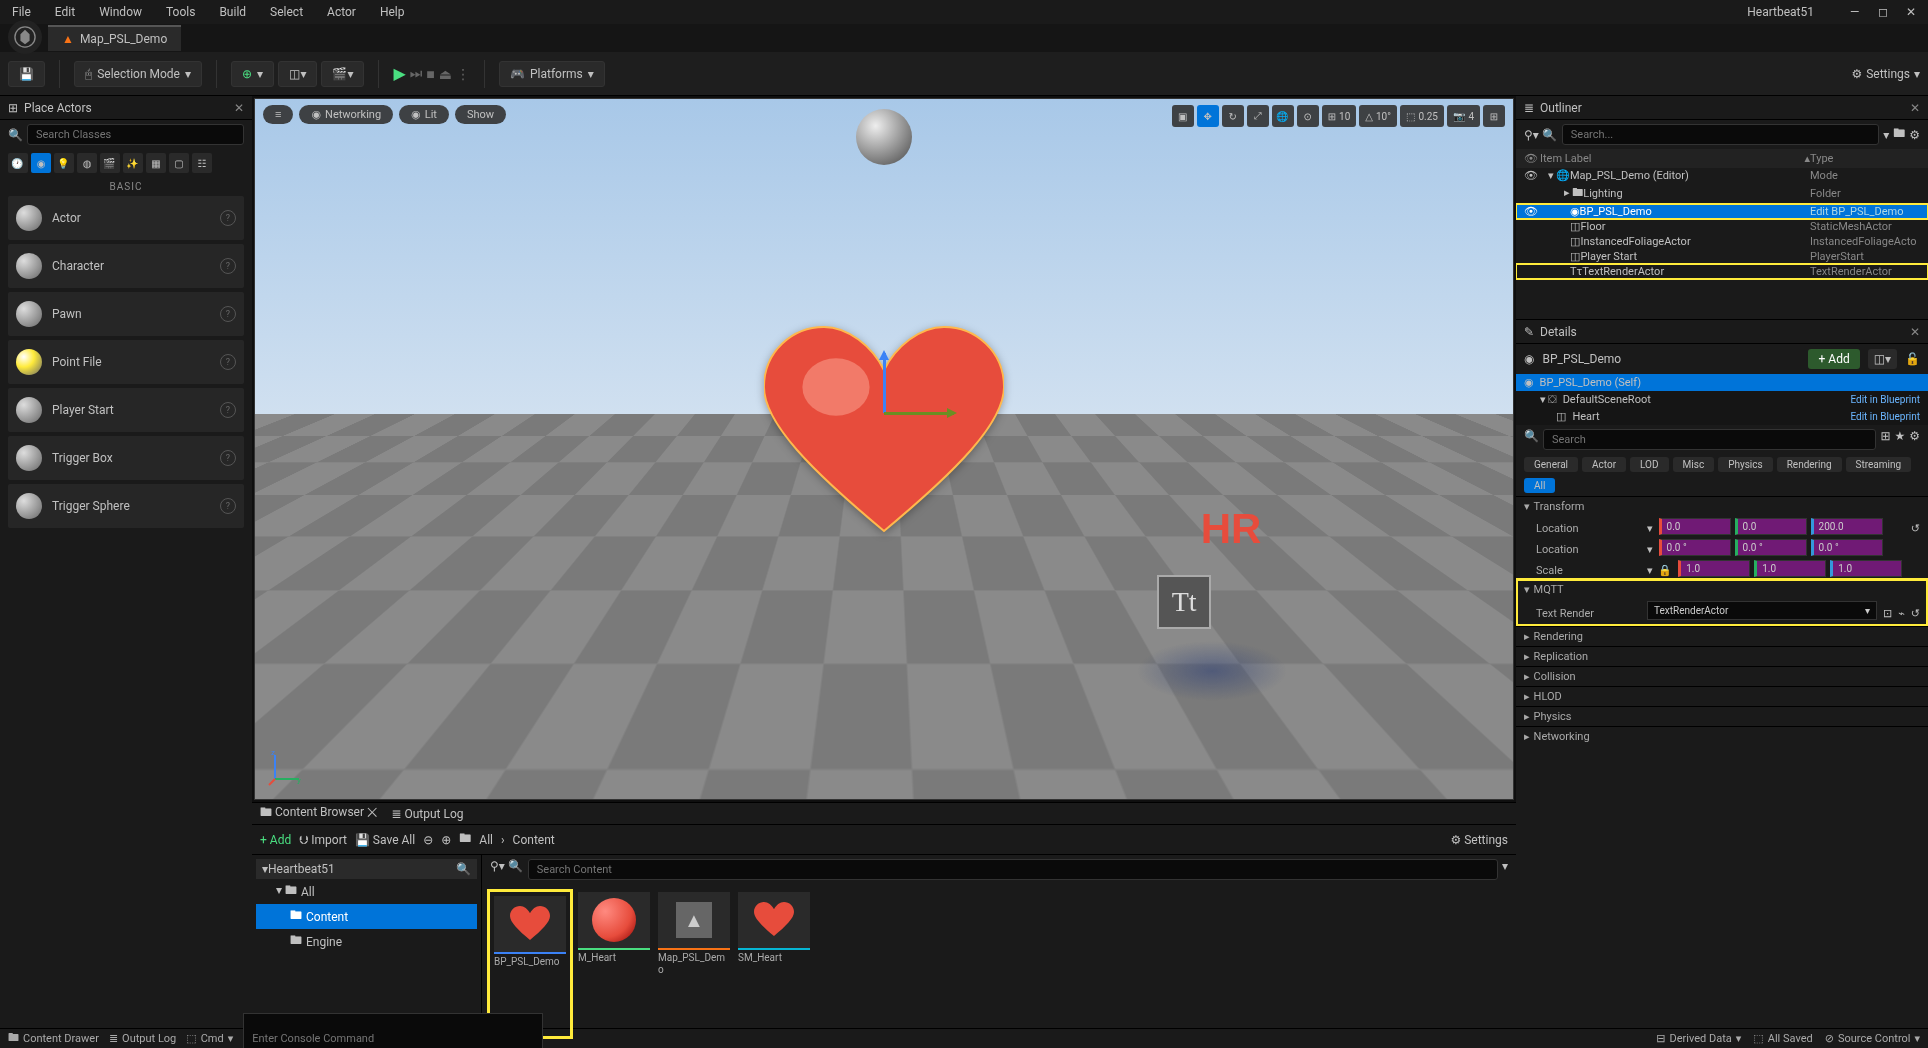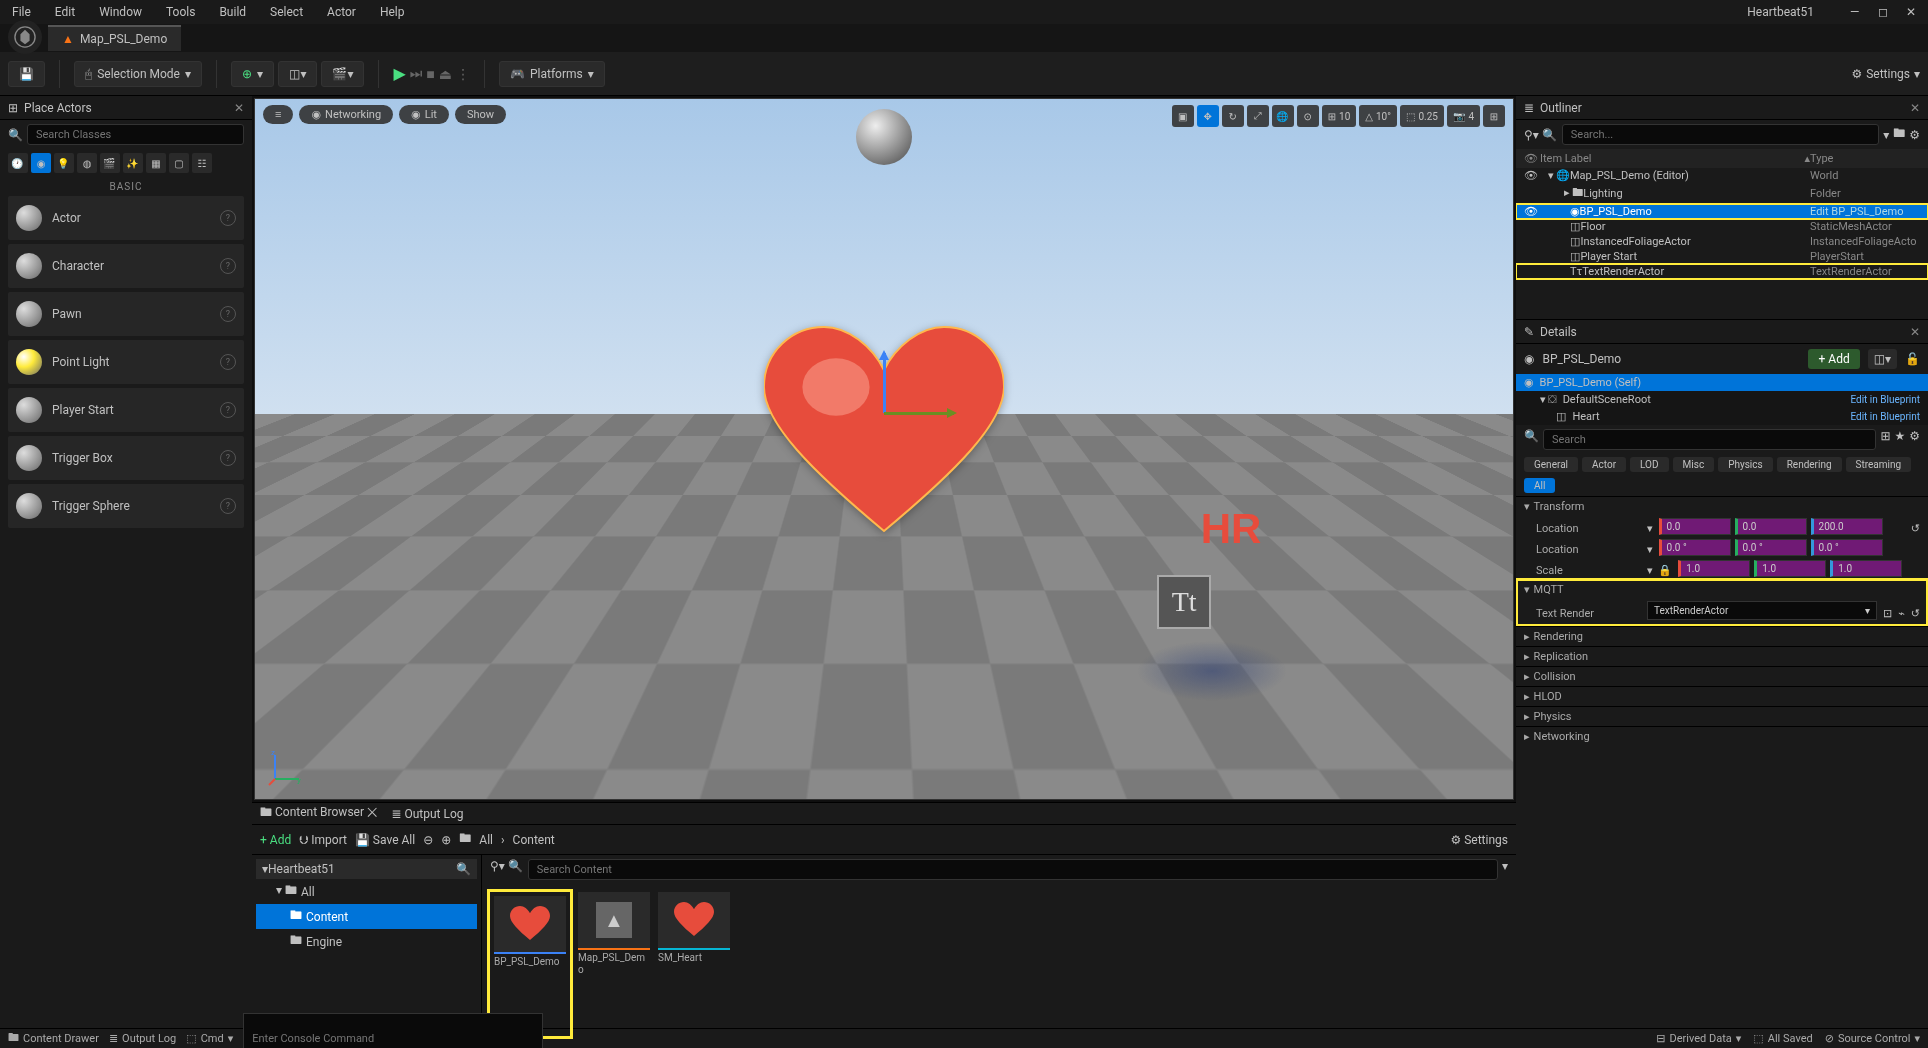--- a/index.html
+++ b/index.html
@@ -249,21 +249,21 @@
           <span>Character</span>
           <span class="actor-help">?</span>
         </div>
       <div class="actor-item">
           <div class="actor-icon"></div>
           <span>Pawn</span>
           <span class="actor-help">?</span>
         </div>
       <div class="actor-item">
           <div class="actor-icon" style="background:radial-gradient(circle at 30% 30%,#fff,#ffeb3b 40%,#666)"></div>
-          <span>Point Light</span>
+          <span>Point File</span>
           <span class="actor-help">?</span>
         </div>
       <div class="actor-item">
           <div class="actor-icon"></div>
           <span>Player Start</span>
           <span class="actor-help">?</span>
         </div>
       <div class="actor-item">
           <div class="actor-icon"></div>
           <span>Trigger Box</span>
@@ -371,20 +371,26 @@
           <div class="cb-items">
             <div class="cb-item highlighted">
               <div class="cb-thumb bp">
                   <svg class="mini-heart" viewBox="0 0 100 90">
                     <path d="M50 85 C20 60 0 40 0 25 C0 10 12 0 25 0 C35 0 45 8 50 18 C55 8 65 0 75 0 C88 0 100 10 100 25 C100 40 80 60 50 85 Z" fill="#e74c3c"></path>
                   </svg>
                 </div>
               <div class="cb-item-label">BP_PSL_Demo</div>
             </div>
             <div class="cb-item">
+              <div class="cb-thumb mat">
+                  <div style="width:44px;height:44px;border-radius:50%;background:radial-gradient(circle at 30% 30%,#ff8a80,#e74c3c 60%,#8b0000)"></div>
+                </div>
+              <div class="cb-item-label">M_Heart</div>
+            </div>
+            <div class="cb-item">
               <div class="cb-thumb map">
                   <div style="width:36px;height:36px;background:#666;display:flex;align-items:center;justify-content:center;color:#ccc;font-size:20px">▲</div>
                 </div>
               <div class="cb-item-label">Map_PSL_Demo</div>
             </div>
             <div class="cb-item">
               <div class="cb-thumb sm">
                   <svg class="mini-heart" viewBox="0 0 100 90">
                     <path d="M50 85 C20 60 0 40 0 25 C0 10 12 0 25 0 C35 0 45 8 50 18 C55 8 65 0 75 0 C88 0 100 10 100 25 C100 40 80 60 50 85 Z" fill="#e74c3c"></path>
                   </svg>
@@ -413,21 +419,21 @@
         <span>▾</span>
         <span>🖿</span>
         <span>⚙</span>
       </div>
       <div class="outliner-body">
         <div class="ol-header">
           <span style="width:16px">👁</span>
           <span class="label-col">Item Label</span>▴
           <span class="type-col">Type</span>
         </div>
-        <div class="ol-row"><span style="width:16px">👁</span><span class="indent" style="width:8px"></span>▾ 🌐 <span class="name">Map_PSL_Demo (Editor)</span><span class="type">World</span></div>
+        <div class="ol-row"><span style="width:16px">👁</span><span class="indent" style="width:8px"></span>▾ 🌐 <span class="name">Map_PSL_Demo (Editor)</span><span class="type">Mode</span></div>
         <div class="ol-row"><span style="width:16px"></span><span class="indent" style="width:24px"></span>▸ 🖿 <span class="name">Lighting</span><span class="type">Folder</span></div>
         <div class="ol-row selected highlighted"><span style="width:16px">👁</span><span class="indent" style="width:30px"></span>◉ <span class="name">BP_PSL_Demo</span><span class="type">Edit BP_PSL_Demo</span></div>
         <div class="ol-row"><span style="width:16px"></span><span class="indent" style="width:30px"></span>◫ <span class="name">Floor</span><span class="type">StaticMeshActor</span></div>
         <div class="ol-row"><span style="width:16px"></span><span class="indent" style="width:30px"></span>◫ <span class="name">InstancedFoliageActor</span><span class="type">InstancedFoliageActo</span></div>
         <div class="ol-row"><span style="width:16px"></span><span class="indent" style="width:30px"></span>◫ <span class="name">Player Start</span><span class="type">PlayerStart</span></div>
         <div class="ol-row highlighted"><span style="width:16px"></span><span class="indent" style="width:30px"></span>Tτ <span class="name">TextRenderActor</span><span class="type">TextRenderActor</span></div>
       </div>
     </div>
 
     <div class="details">

